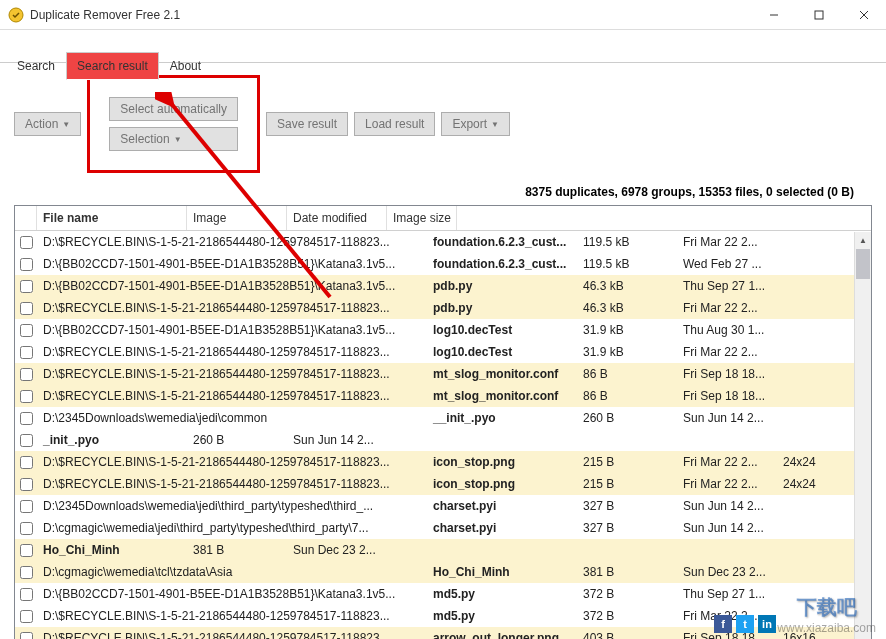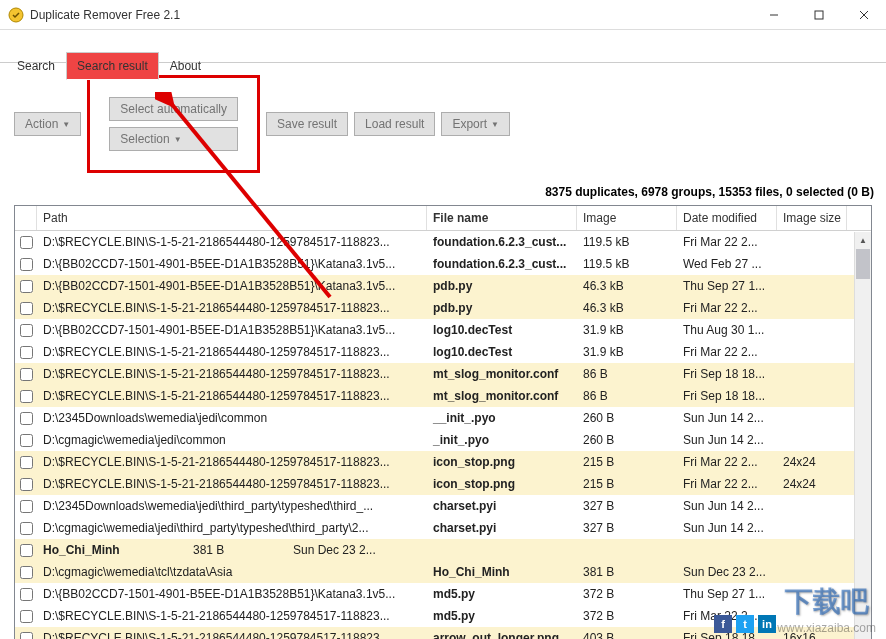--- a/index.html
+++ b/index.html
@@ -17,21 +17,21 @@
 .tab { padding: 6px 10px; cursor: pointer; color: #333; border: 1px solid transparent; border-bottom: none; position: relative; top: 18px; }
 .tab.active { border-color: #ccc; background: #ef4444; border-bottom: 1px solid #fff; }
 
 
 .toolbar { display: flex; gap: 6px; padding: 12px 14px 8px; align-items: center; }
 .btn { background: #e1e1e1; border: 1px solid #adadad; padding: 4px 10px; cursor: pointer; color: #737373; font-size: 12px; display: inline-flex; align-items: center; gap: 4px; }
 .dd-arrow { font-size: 8px; }
 .highlight-box { border: 3px solid #d00; padding: 19px; display: inline-flex; gap: 6px; flex-direction: column; }
 
 
-.status-line { text-align: right; padding: 4px 12px 6px; font-weight: bold; font-size: 12px; }
+.status-line { text-align: right; padding: 4px 32px 6px; font-weight: bold; font-size: 12px; }
 
 
 .table-wrap { margin: 0 14px; border: 1px solid #828790; height: 470px; overflow: hidden; position: relative; }
 .thead { display: flex; background: #fff; border-bottom: 1px solid #d0d0d0; }
 .th { padding: 5px 6px; border-right: 1px solid #e0e0e0; font-size: 12px; color: #333; white-space: nowrap; overflow: hidden; }
 .col-cb { width: 22px; }
 .col-path { width: 390px; }
 .col-fname { width: 150px; font-weight: bold; }
 .col-size { width: 100px; }
 .col-date { width: 100px; }
@@ -52,21 +52,21 @@
 .hscroll { position: absolute; left: 0; right: 17px; bottom: 0; height: 17px; background: #f0f0f0; border-top: 1px solid #ddd; }
 .hscroll .arrow { width: 17px; height: 17px; display: inline-flex; align-items: center; justify-content: center; font-size: 8px; color: #555; cursor: pointer; }
 .hscroll .arrow.right { position: absolute; right: 0; top: 0; }
 
 
 .bottom-icons { position: absolute; right: 110px; bottom: 6px; display: flex; gap: 4px; }
 .bottom-icons .soc { width: 18px; height: 18px; font-size: 11px; color: #fff; display: flex; align-items: center; justify-content: center; font-weight: bold; }
 
 
 .watermark { position: absolute; right: 10px; bottom: 4px; color: rgba(0,0,0,0.35); font-size: 10px; display: flex; flex-direction: column; align-items: center; }
-.watermark .logo { font-size: 28px; font-weight: bold; color: rgba(0,80,180,0.5); text-shadow: 1px 1px 2px rgba(0,0,0,0.3); }
+.watermark .logo { font-size: 20px; font-weight: bold; color: rgba(0,80,180,0.5); text-shadow: 1px 1px 2px rgba(0,0,0,0.3); }
 
 
 .anno-arrow { position: absolute; left: 155px; top: 92px; width: 190px; height: 220px; pointer-events: none; }
 </style>
 </head>
 <body>
 
 <div class="titlebar">
   <span class="icon">
     <svg width="16" height="16" viewBox="0 0 16 16">
@@ -119,21 +119,20 @@
       <span>Export</span>
       <span class="dd-arrow">▼</span>
     </button>
 </div>
 
 <div class="status-line">8375 duplicates, 6978 groups, 15353 files, 0 selected (0 B)</div>
 
 <div class="table-wrap">
   <div class="thead">
     <div class="th col-cb"></div>
-    <div class="th col-path">Path</div>
     <div class="th col-fname">File name</div>
     <div class="th col-size">Image</div>
     <div class="th col-date">Date modified</div>
     <div class="th col-imgsize">Image size</div>
   </div>
   <div class="tbody" id="tbody">
       <div class="row">
         <div class="cell cb col-cb">
           <input type="checkbox" style="">
         </div>
@@ -220,21 +219,20 @@
         <div class="cell col-path">D:\2345Downloads\wemedia\jedi\common</div>
         <div class="cell col-fname">__init_.pyo</div>
         <div class="cell col-size">260 B</div>
         <div class="cell col-date">Sun Jun 14 2...</div>
         <div class="cell col-imgsize"></div>
       </div>
       <div class="row">
         <div class="cell cb col-cb">
           <input type="checkbox" style="">
         </div>
-        <div class="cell col-path">D:\cgmagic\wemedia\jedi\common</div>
         <div class="cell col-fname">_init_.pyo</div>
         <div class="cell col-size">260 B</div>
         <div class="cell col-date">Sun Jun 14 2...</div>
         <div class="cell col-imgsize"></div>
       </div>
       <div class="row hl">
         <div class="cell cb col-cb">
           <input type="checkbox" style="">
         </div>
         <div class="cell col-path">D:\$RECYCLE.BIN\S-1-5-21-2186544480-1259784517-118823...</div>
@@ -260,21 +258,21 @@
         <div class="cell col-path">D:\2345Downloads\wemedia\jedi\third_party\typeshed\third_...</div>
         <div class="cell col-fname">charset.pyi</div>
         <div class="cell col-size">327 B</div>
         <div class="cell col-date">Sun Jun 14 2...</div>
         <div class="cell col-imgsize"></div>
       </div>
       <div class="row">
         <div class="cell cb col-cb">
           <input type="checkbox" style="">
         </div>
-        <div class="cell col-path">D:\cgmagic\wemedia\jedi\third_party\typeshed\third_party\2...</div>
+        <div class="cell col-path">D:\cgmagic\wemedia\jedi\third_party\typeshed\third_party\7...</div>
         <div class="cell col-fname">charset.pyi</div>
         <div class="cell col-size">327 B</div>
         <div class="cell col-date">Sun Jun 14 2...</div>
         <div class="cell col-imgsize"></div>
       </div>
       <div class="row hl">
         <div class="cell cb col-cb">
           <input type="checkbox" style="">
         </div>
         <div class="cell col-fname">Ho_Chi_Minh</div>

